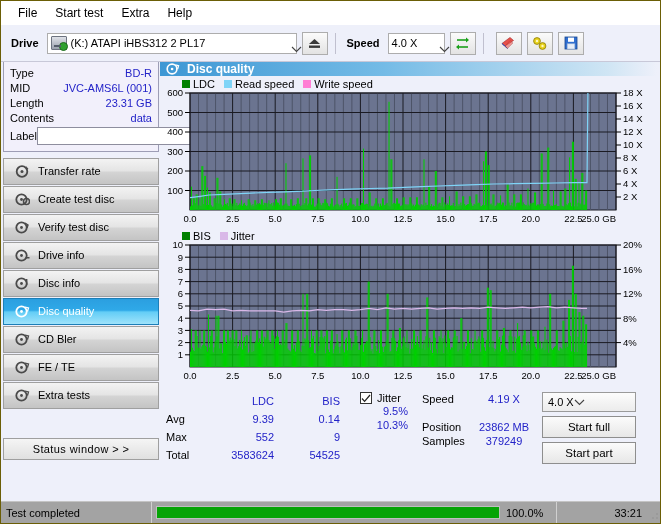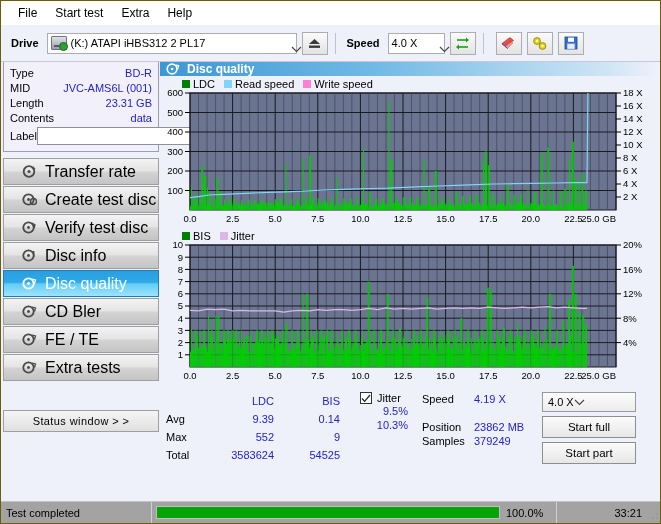--- a/index.html
+++ b/index.html
@@ -210,22 +210,22 @@
 
   .nav {
     margin-top: 6px;
   }
   .nav-item {
     height: 27px;
     margin-bottom: 1px;
     border: 1px solid #9f9f9f;
     background: linear-gradient(#f3f3f3 0%, #e4e4e4 48%, #d4d4d4 52%, #c4c4c4 100%);
     display: flex; align-items: center;
-    padding-left: 18px;
-    font-size: 16px;
+    padding-left: 11px;
+    font-size: 11px;
     color: #000;
   }
   .nav-item.sel {
     border: 1px solid #1d7fb8;
     background: linear-gradient(#2b9fe0 0%, #2fa9e8 45%, #63cdf6 52%, #9fe3fb 100%);
     color: #fff;
   }
   .nav-icon {
     width: 15px; height: 15px;
     margin-right: 8px;
@@ -295,21 +295,21 @@
     width: 12px; height: 12px;
     border: 1px solid #333;
     background: #fff;
     display: flex; align-items: center; justify-content: center;
     margin-right: 5px;
   }
   .jit-vals { color: #2323c8; text-align: right; width: 48px; line-height: 14px; }
   .spd-col { margin-left: 14px; }
   .spd-row { display: flex; line-height: 14px; }
   .spd-row .k { width: 52px; }
-  .spd-row .v { color: #2323c8; width: 60px; text-align: left; }
+  .spd-row .v { color: #2323c8; width: 60px; text-align: center; }
   .btn-col { margin-left: 8px; width: 96px; }
   .sel-combo {
     height: 20px; width: 94px;
     background: linear-gradient(#fcfcfc,#ececec);
     border: 1px solid #9a9a9a;
     display: flex; align-items: center;
     padding-left: 5px;
     position: relative;
     font-size: 11px;
   }
@@ -494,20 +494,30 @@
         </div>
         <div class="nav-item">
           <span class="nav-icon">
             <svg width="15" height="15" viewBox="0 0 15 15">
                 <circle cx="6.5" cy="7.5" r="5.2" fill="none" stroke="#4a4a4a" stroke-width="1.8"></circle>
                 <circle cx="6.5" cy="7.5" r="1.4" fill="#4a4a4a"></circle>
                 <path d="M10 3 l3 2 -1 3" fill="none" stroke="#4a4a4a" stroke-width="1.4"></path>
               </svg>
           </span>
           <span class="nav-label">Verify test disc</span>
+        </div>
+        <div class="nav-item">
+          <span class="nav-icon">
+            <svg width="15" height="15" viewBox="0 0 15 15">
+                <circle cx="6.5" cy="7.5" r="5.2" fill="none" stroke="#4a4a4a" stroke-width="1.8"></circle>
+                <circle cx="6.5" cy="7.5" r="1.4" fill="#4a4a4a"></circle>
+                <rect x="10.5" y="9" width="4" height="1.5" fill="#4a4a4a"></rect>
+              </svg>
+          </span>
+          <span class="nav-label">Drive info</span>
         </div>
         <div class="nav-item">
           <span class="nav-icon">
             <svg width="15" height="15" viewBox="0 0 15 15">
                 <circle cx="6.5" cy="7.5" r="5.2" fill="none" stroke="#4a4a4a" stroke-width="1.8"></circle>
                 <circle cx="6.5" cy="7.5" r="1.4" fill="#4a4a4a"></circle>
                 <rect x="11" y="3" width="1.4" height="6" fill="#4a4a4a"></rect>
               </svg>
           </span>
           <span class="nav-label">Disc info</span>

